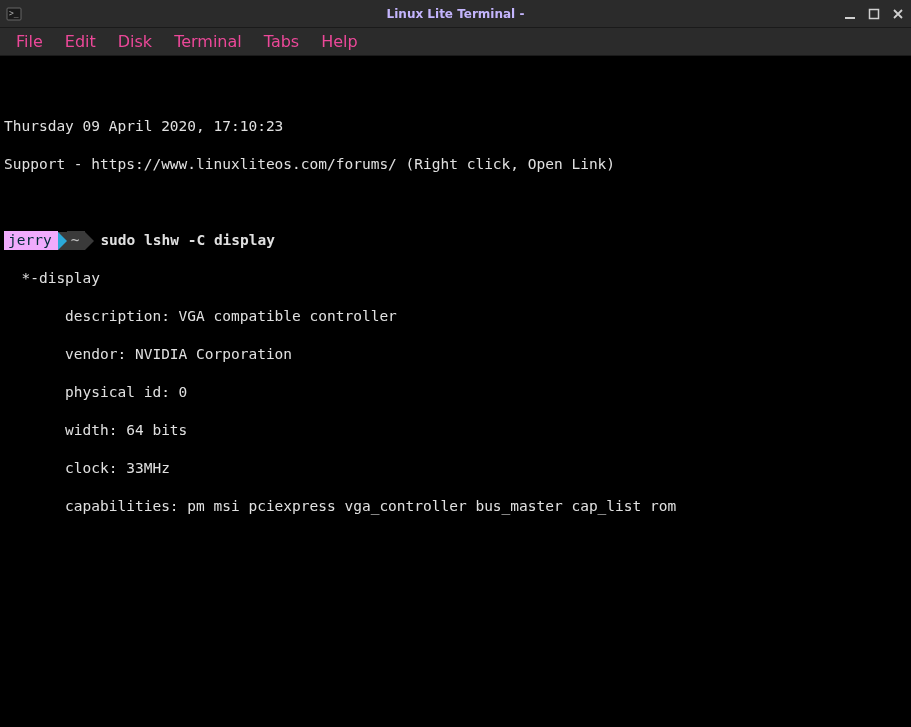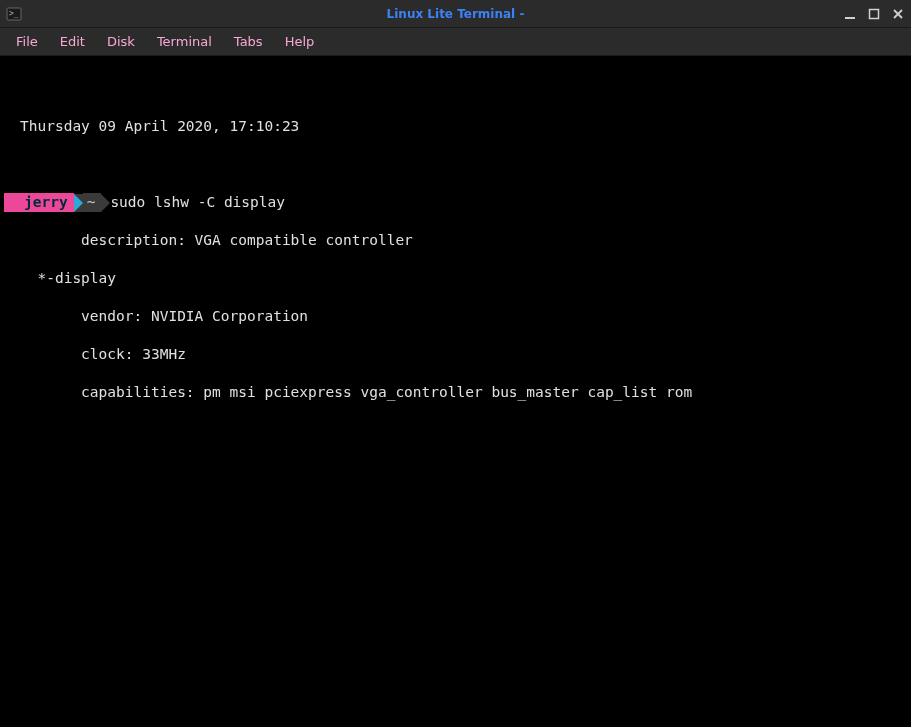--- a/index.html
+++ b/index.html
@@ -31,21 +31,21 @@
       height: 16px;
       display: flex;
       align-items: center;
       justify-content: center;
     }
     .titlebar-icon svg {
       width: 16px;
       height: 16px;
     }
     .titlebar-title {
-      color: #3b82f6;
+      color: #c4b5fd;
       font-size: 12px;
       font-weight: bold;
       font-family: "DejaVu Sans", sans-serif;
     }
     .titlebar-controls {
       position: absolute;
       right: 4px;
       display: flex;
       gap: 6px;
     }
@@ -63,46 +63,46 @@
       background: #2b2b2b;
       height: 28px;
       display: flex;
       align-items: center;
       padding: 0 6px;
       gap: 2px;
       border-bottom: 1px solid #1a1a1a;
       font-family: "DejaVu Sans", sans-serif;
     }
     .menu-item {
-      color: #f9a8d4;
-      font-size: 13px;
+      color: #ec4899;
+      font-size: 16px;
       padding: 4px 10px;
       cursor: pointer;
     }
     .terminal-body {
       background: #000000;
       padding: 4px 4px;
       font-size: 14.5px;
       line-height: 19px;
       color: #e0e0e0;
       white-space: pre;
       overflow: hidden;
       height: calc(100% - 56px);
     }
     .prompt-line {
       display: flex;
       align-items: center;
       flex-wrap: nowrap;
       white-space: nowrap;
     }
     .prompt-user {
-      background: #ec4899;
+      background: #f0abfc;
       color: #002b36;
-      padding: 0 6px 0 20px;
-      font-weight: bold;
+      padding: 0 6px 0 4px;
+      font-weight: normal;
     }
     .prompt-user-arrow {
       width: 0;
       height: 0;
       border-top: 9.5px solid transparent;
       border-bottom: 9.5px solid transparent;
       border-left: 9px solid #2ba9d9;
       background: #3a3a3a;
     }
     .prompt-path {
@@ -112,26 +112,27 @@
     }
     .prompt-path-arrow {
       width: 0;
       height: 0;
       border-top: 9.5px solid transparent;
       border-bottom: 9.5px solid transparent;
       border-left: 9px solid #3a3a3a;
     }
     .command-text {
       color: #e0e0e0;
+      margin-left: 6px;
+      font-weight: bold;
     }
     .line {
       color: #e0e0e0;
       white-space: pre-wrap;
       word-break: break-all;
-      margin-left: 16px;
     }
   </style>
 </head>
 <body>
 
 <div class="titlebar">
   <div class="titlebar-icon">
     <svg viewBox="0 0 16 16">
         <rect x="1" y="2" width="14" height="12" rx="1" fill="#1a1a1a" stroke="#666" stroke-width="1"></rect>
         <text x="3" y="10" font-size="8" fill="#aaa" font-family="monospace">&gt;_</text>
@@ -162,31 +163,34 @@
   <div class="menu-item">Edit</div>
   <div class="menu-item">Disk</div>
   <div class="menu-item">Terminal</div>
   <div class="menu-item">Tabs</div>
   <div class="menu-item">Help</div>
 </div>
 
 <div class="terminal-body">
 <div class="line" style="height:19px"></div>
 <div class="line">Thursday 09 April 2020, 17:10:23</div>
+<div class="line">Support - https://www.linuxliteos.com/forums/ (Right click, Open Link)</div>
 <div class="line" style="height:19px"></div>
 <div class="prompt-line">
       <span class="prompt-user">jerry</span>
       <span class="prompt-user-arrow"></span>
       <span class="prompt-path">~</span>
       <span class="prompt-path-arrow"></span>
       <span class="command-text">sudo lshw -C display</span>
     </div>
+<div class="line">  *-display</div>
 <div class="line">       description: VGA compatible controller</div>
-<div class="line">  *-display</div>
 <div class="line">       vendor: NVIDIA Corporation</div>
+<div class="line">       physical id: 0</div>
+<div class="line">       width: 64 bits</div>
 <div class="line">       clock: 33MHz</div>
 <div class="line">       capabilities: pm msi pciexpress vga_controller bus_master cap_list rom</div>
 
 
 
 
 
 
 
 

